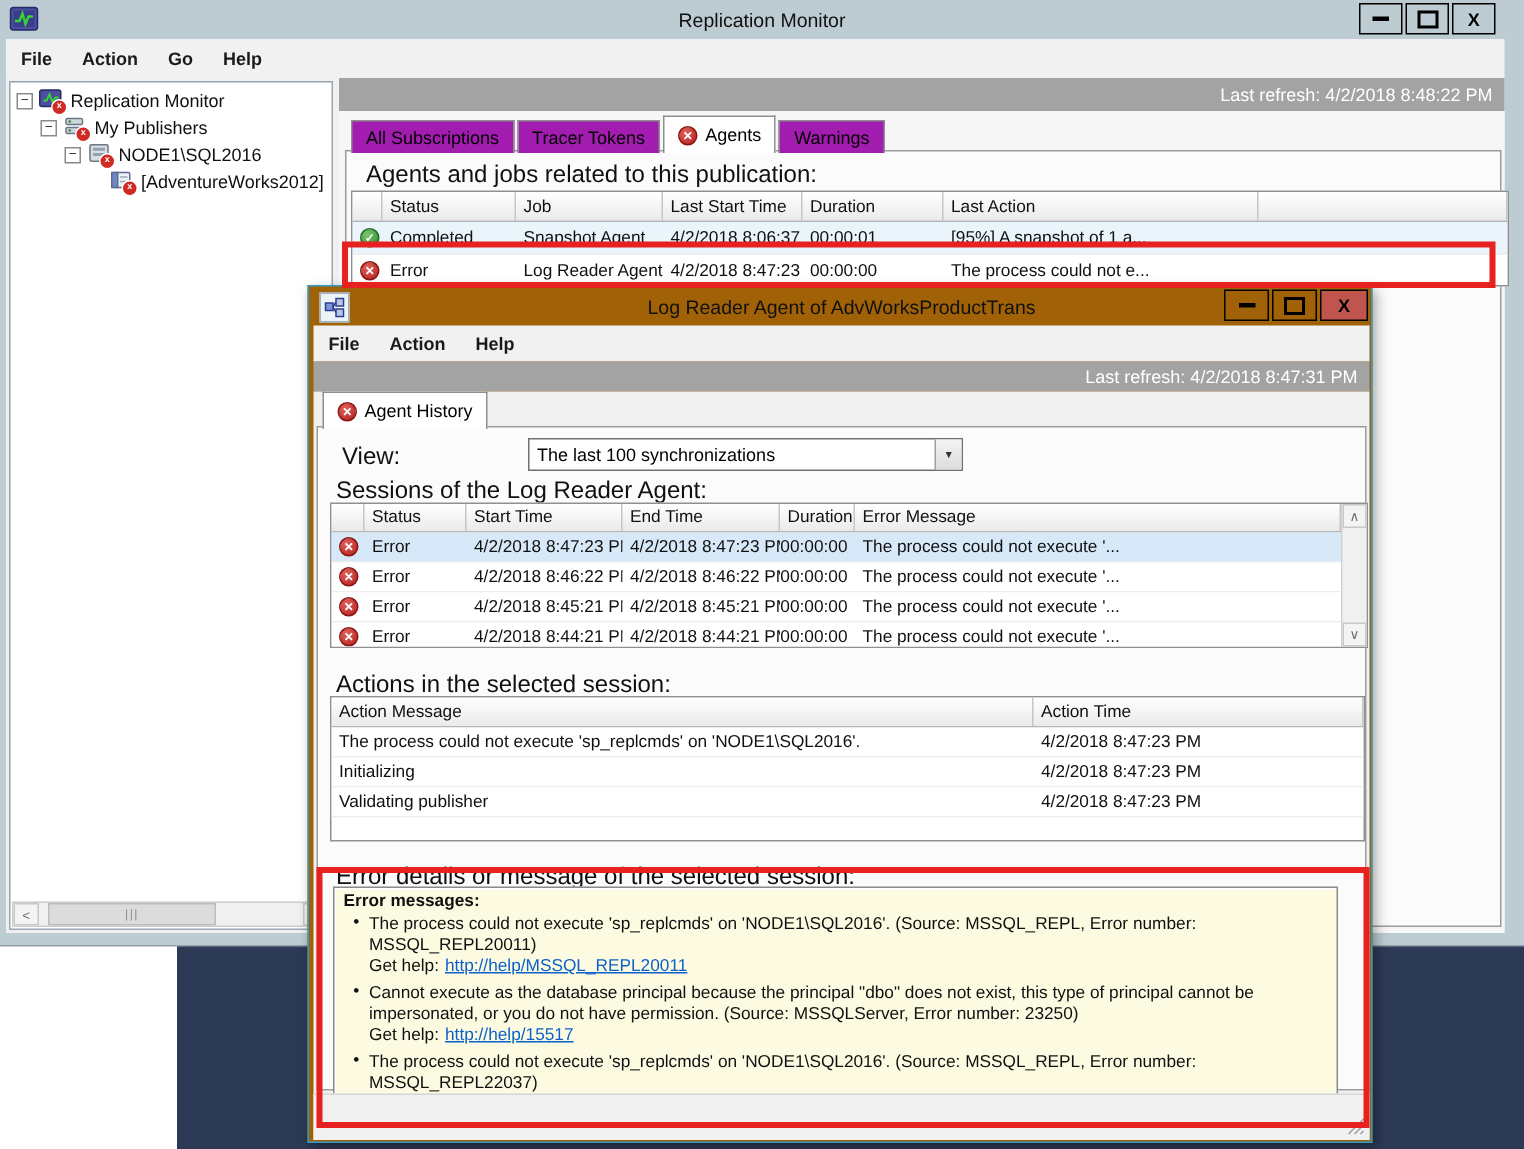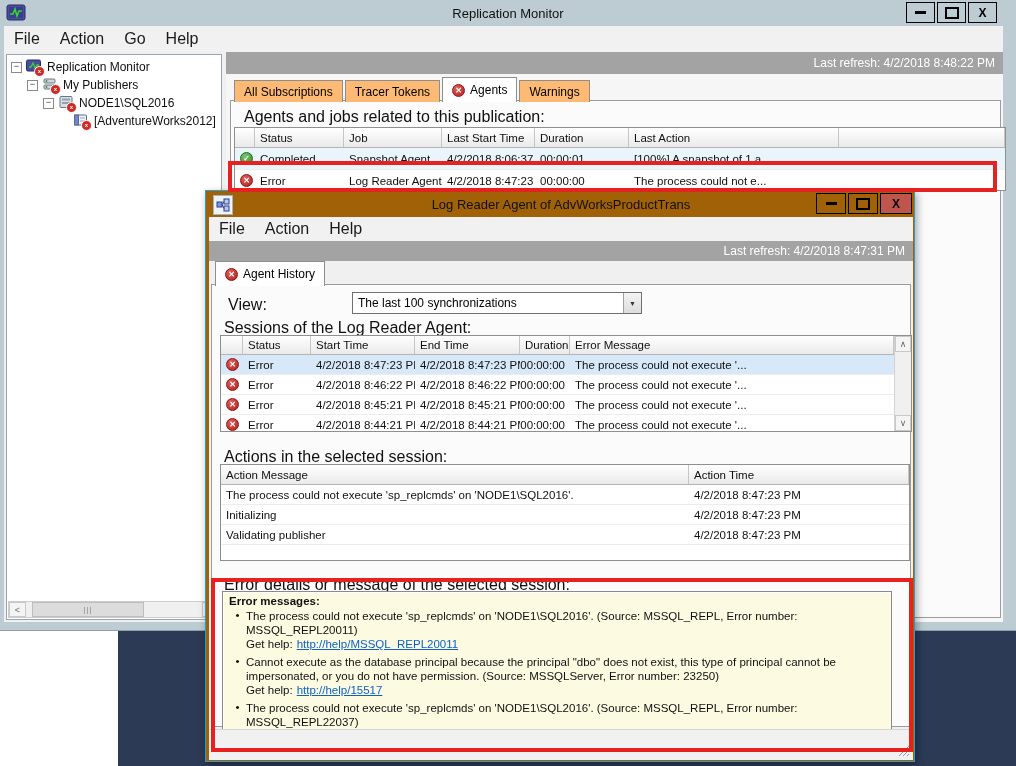--- a/index.html
+++ b/index.html
@@ -10,40 +10,40 @@
   .desktop{background:#2c3a56;}
   
   .mainwin{background:#bdccd3;outline:1px solid #8fa0aa;}
   .titlebar{display:flex;align-items:center;}
   .title-text{position:absolute;left:0;right:0;text-align:center;font-size:13px;color:#101010;}
   .winbtns{position:absolute;top:2px;display:flex;}
   .wbtn{width:29px;height:21px;border:1px solid #000;margin-left:2px;display:flex;align-items:center;justify-content:center;font-weight:bold;font-size:12px;color:#000;box-sizing:border-box;}
   .wbtn .minbar{width:11px;height:3px;background:#000;}
   .wbtn .maxsq{width:10px;height:8px;border:2px solid #000;}
   .wbtn-close-red{background:#c0554e;}
-  .menubar{background:#f1f1f1;display:flex;align-items:center;font-size:16px;color:#1a1a1a;}
+  .menubar{background:#f1f1f1;display:flex;align-items:center;font-size:12px;color:#1a1a1a;font-weight:bold;}
   .menu-item{padding:0 10px;height:100%;display:flex;align-items:center;}
   .graybar{background:#a3a3a3;color:#ffffff;font-size:12px;display:flex;align-items:center;justify-content:flex-end;padding-right:8px;box-sizing:border-box;}
   .content{background:#f0f0f0;}
   
   .treepanel{background:#ffffff;border:1px solid #98a6b0;box-sizing:border-box;}
   .tree-row{position:absolute;height:18px;display:flex;align-items:center;font-size:12px;color:#101010;white-space:nowrap;}
   .expander{width:9px;height:9px;border:1px solid #8a8a8a;background:#fff;font-size:9px;line-height:7px;text-align:center;margin-right:4px;flex:none;color:#333;}
   .ticon{width:17px;height:16px;position:relative;margin-right:4px;flex:none;}
   .badge{position:absolute;right:-2px;bottom:-2px;width:9px;height:9px;border-radius:50%;background:#cf2a24;border:1px solid #fff;color:#fff;font-size:6px;font-weight:bold;line-height:8px;text-align:center;}
   
   .hscroll{background:#f0f0f0;border:1px solid #cdcdcd;display:flex;align-items:stretch;box-sizing:border-box;}
   .sb-btn{width:17px;background:#f4f4f4;border:1px solid #c8c8c8;display:flex;align-items:center;justify-content:center;font-size:9px;color:#6a6a6a;box-sizing:border-box;flex:none;}
   .sb-thumb{width:112px;background:#dcdcdc;border:1px solid #bdbdbd;box-sizing:border-box;display:flex;align-items:center;justify-content:center;color:#8a8a8a;font-size:8px;letter-spacing:1px;}
   .vscroll{display:flex;flex-direction:column;background:#f0f0f0;border-left:1px solid #d2d2d2;box-sizing:border-box;}
   .vscroll .sb-btn{width:100%;height:16px;}
   .vscroll .vtrack{flex:1;}
   
   .tabstrip{display:flex;align-items:flex-end;}
-  .tab{border:1px solid #8e8e8e;border-bottom:none;background:#fdba74;font-size:12px;padding:2px 9px;margin-right:2px;display:flex;align-items:center;gap:5px;height:17px;position:relative;top:0;}
+  .tab{border:1px solid #8e8e8e;border-bottom:none;background:#a21caf;font-size:12px;padding:2px 9px;margin-right:2px;display:flex;align-items:center;gap:5px;height:17px;position:relative;top:0;}
   .tab.sel{background:#ffffff;height:20px;z-index:3;}
   .panel{background:#fbfbfb;border:1px solid #9b9b9b;box-sizing:border-box;}
   .lbl{font-size:16px;color:#101010;white-space:nowrap;}
   
   .ico{width:13px;height:13px;border-radius:50%;color:#fff;font-size:8px;font-weight:bold;display:flex;align-items:center;justify-content:center;flex:none;box-sizing:border-box;}
   .ico.err{background:radial-gradient(circle at 35% 30%,#e0605c,#b2201c);border:1px solid #8a1512;}
   .ico.ok{background:radial-gradient(circle at 35% 30%,#7cc570,#2e8b2a);border:1px solid #1f6b1e;}
   
   .grid{background:#ffffff;border:1px solid #8e8f8f;box-sizing:border-box;font-size:11.5px;color:#101010;overflow:hidden;display:flex;}
   .gtable{flex:1;min-width:0;}
@@ -211,21 +211,21 @@
                   <span class="cell fill"></span>
                 </div>
                 <div class="grow tint" style="height:21px;">
                   <span class="cell" style="width:20px;">
                       <span class="ico ok">✓</span>
                     </span>
                   <span class="cell" style="width:89px;">Completed</span>
                   <span class="cell" style="width:98px;">Snapshot Agent</span>
                   <span class="cell" style="width:93px;">4/2/2018 8:06:37 PM</span>
                   <span class="cell" style="width:94px;">00:00:01</span>
-                  <span class="cell" style="width:210px;">[100%] A snapshot of 1 a...</span>
+                  <span class="cell" style="width:210px;">[95%] A snapshot of 1 a...</span>
                   <span class="cell fill"></span>
                 </div>
                 <div class="grow" style="height:21px;">
                   <span class="cell" style="width:20px;">
                       <span class="ico err">✕</span>
                     </span>
                   <span class="cell" style="width:89px;">Error</span>
                   <span class="cell" style="width:98px;">Log Reader Agent</span>
                   <span class="cell" style="width:93px;">4/2/2018 8:47:23 PM</span>
                   <span class="cell" style="width:94px;">00:00:00</span>

